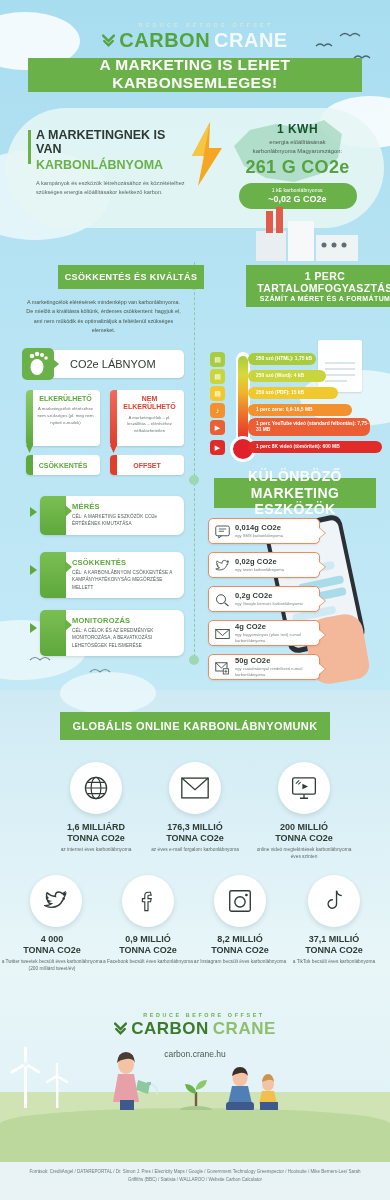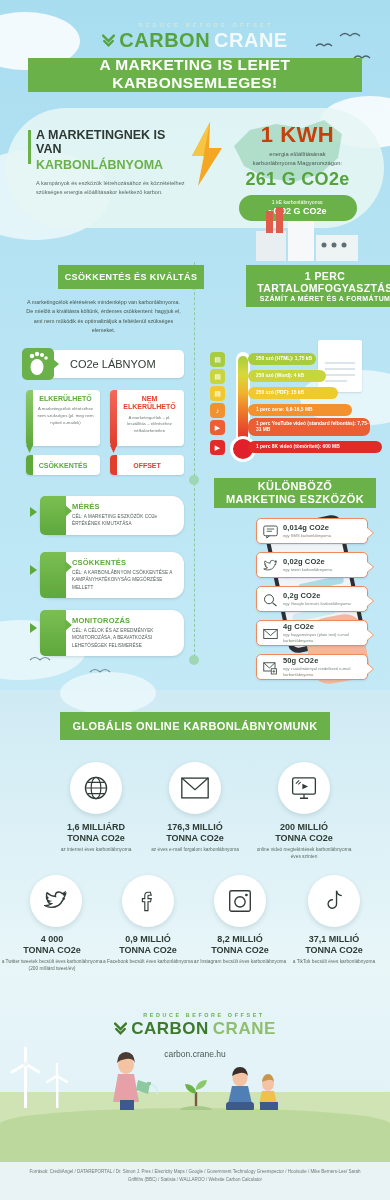--- a/index.html
+++ b/index.html
@@ -67,21 +67,21 @@
   .hero-left { position: absolute; left: 36px; top: 128px; width: 150px; }
   .hero-bar { position: absolute; left: -8px; top: 2px; width: 3px; height: 34px; background: #6ab14a; }
   .hero-h1 { font-size: 12.5px; font-weight: bold; color: #2e3a33; line-height: 1.15; }
   .hero-h2 { font-size: 12.5px; font-weight: bold; color: #6ab14a; line-height: 1.15; margin-top: 1px; }
   .hero-p { font-size: 5.6px; color: #5a6a62; line-height: 1.65; margin-top: 7px; }
 
   .bolt { position: absolute; left: 190px; top: 122px; width: 34px; height: 64px; }
   .hu-map { position: absolute; left: 228px; top: 112px; width: 120px; height: 78px; opacity: .45; }
 
   .hero-right { position: absolute; left: 225px; top: 122px; width: 145px; text-align: center; }
-  .kwh { font-size: 22px; font-weight: bold; color: #c2410c; letter-spacing: .5px; }
+  .kwh { font-size: 12px; font-weight: bold; color: #14532d; letter-spacing: .5px; }
   .kwh-sub { font-size: 5.8px; color: #4a5a52; line-height: 1.5; margin-top: 2px; }
   .kwh-big { font-size: 18px; font-weight: bold; color: #56a33e; margin-top: 2px; letter-spacing: .3px; }
   .kwh-pill {
     margin: 5px auto 0; width: 118px; padding: 4px 0 5px; border-radius: 14px;
     background: #6ab14a; color: #fff;
   }
   .kwh-pill .l1 { font-size: 5.2px; }
   .kwh-pill .l2 { font-size: 9px; font-weight: bold; margin-top: 1px; }
 
   
@@ -154,21 +154,21 @@
   }
   .tag .stripe { position: absolute; left: 0; top: 0; width: 7px; height: 100%; border-radius: 4px 0 0 4px; }
   .tag.a { left: 26px; color: #5ea83c; }
   .tag.a .stripe { background: #5ea83c; }
   .tag.b { left: 110px; color: #e23e2c; }
   .tag.b .stripe { background: #e23e2c; }
 
   
   .step {
     position: absolute; left: 40px; width: 144px; background: #fff;
-    border-radius: 12px; box-shadow: 0 1px 3px rgba(0,0,0,.13); padding: 6px 7px 7px 32px;
+    border-radius: 7px; box-shadow: 0 1px 3px rgba(0,0,0,.13); padding: 6px 7px 7px 32px;
   }
   .step .block {
     position: absolute; left: 0; top: 0; width: 26px; height: 100%;
     background: linear-gradient(#7bbf52,#5ea83c); border-radius: 5px 0 0 5px;
   }
   .step .block::after {
     content: ""; position: absolute; right: -6px; top: 9px;
     border-left: 7px solid #6bb246; border-top: 6px solid transparent; border-bottom: 6px solid transparent;
   }
   .step h5 { font-size: 7.5px; font-weight: bold; color: #5ea83c; letter-spacing: .2px; }
@@ -197,21 +197,21 @@
     font-size: 4.9px; font-weight: bold; line-height: 1.25;
   }
   .ticon {
     position: absolute; left: 210px; width: 15px; height: 15px; border-radius: 4px;
     display: flex; align-items: center; justify-content: center; color: #fff; font-size: 7px;
   }
   .doc-illu { position: absolute; left: 318px; top: 340px; width: 44px; height: 52px; background: #fff; border-radius: 2px; box-shadow: 0 1px 2px rgba(0,0,0,.12); }
   .doc-illu i { position: absolute; left: 7px; height: 2px; background: #dce6ea; display: block; }
 
   
-  .mk-ribbon { position: absolute; left: 214px; top: 478px; width: 162px; height: 30px; font-size: 11px; }
+  .mk-ribbon { position: absolute; left: 214px; top: 478px; width: 162px; height: 30px; font-size: 14px; }
   .mk-ribbon .m1, .mk-ribbon .m2 { line-height: 1.2; }
 
   .phone { position: absolute; left: 262px; top: 520px; width: 104px; height: 160px; }
   .phone .body {
     position: absolute; left: 14px; top: 0; width: 78px; height: 128px;
     background: #2b3037; border-radius: 10px; transform: rotate(-12deg);
   }
   .phone .screen {
     position: absolute; left: 4px; top: 5px; width: 70px; height: 118px;
     background: #eef4f7; border-radius: 7px;
@@ -220,21 +220,21 @@
   .bub.l { background: #cfeaf2; }
   .bub.r { background: #a9dbe8; }
   .hand {
     position: absolute; left: 46px; top: 96px; width: 58px; height: 66px;
     background: #f3b79a; border-radius: 22px 18px 14px 18px; transform: rotate(-10deg);
   }
 
   .mk {
     position: absolute; left: 208px; width: 112px; height: 26px; background: #fff;
     border: 1px solid #f08a5d; border-radius: 5px; display: flex; align-items: center;
-    padding-left: 26px; box-shadow: 0 1px 2px rgba(0,0,0,.08); margin-left: 48px;
+    padding-left: 26px; box-shadow: 0 1px 2px rgba(0,0,0,.08);
   }
   .mk::after {
     content: ""; position: absolute; right: -6px; top: 9px;
     border-left: 6px solid #fff; border-top: 5px solid transparent; border-bottom: 5px solid transparent;
     filter: drop-shadow(1px 0 0 #f08a5d);
   }
   .mk .mi { position: absolute; left: 6px; top: 6px; width: 15px; height: 14px; }
   .mk .val { font-size: 7.5px; font-weight: bold; color: #2f3b34; letter-spacing: .1px; }
   .mk .desc { font-size: 4.1px; color: #7a8a82; line-height: 1.45; margin-top: 1px; }
 

